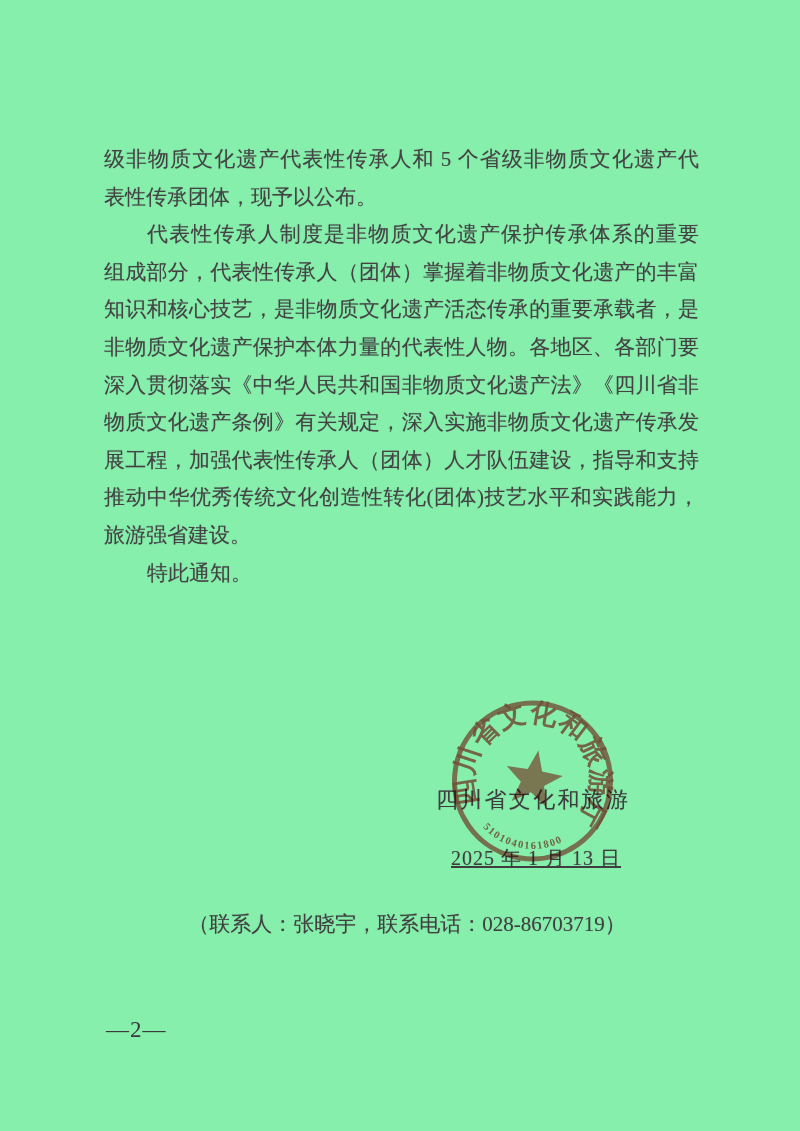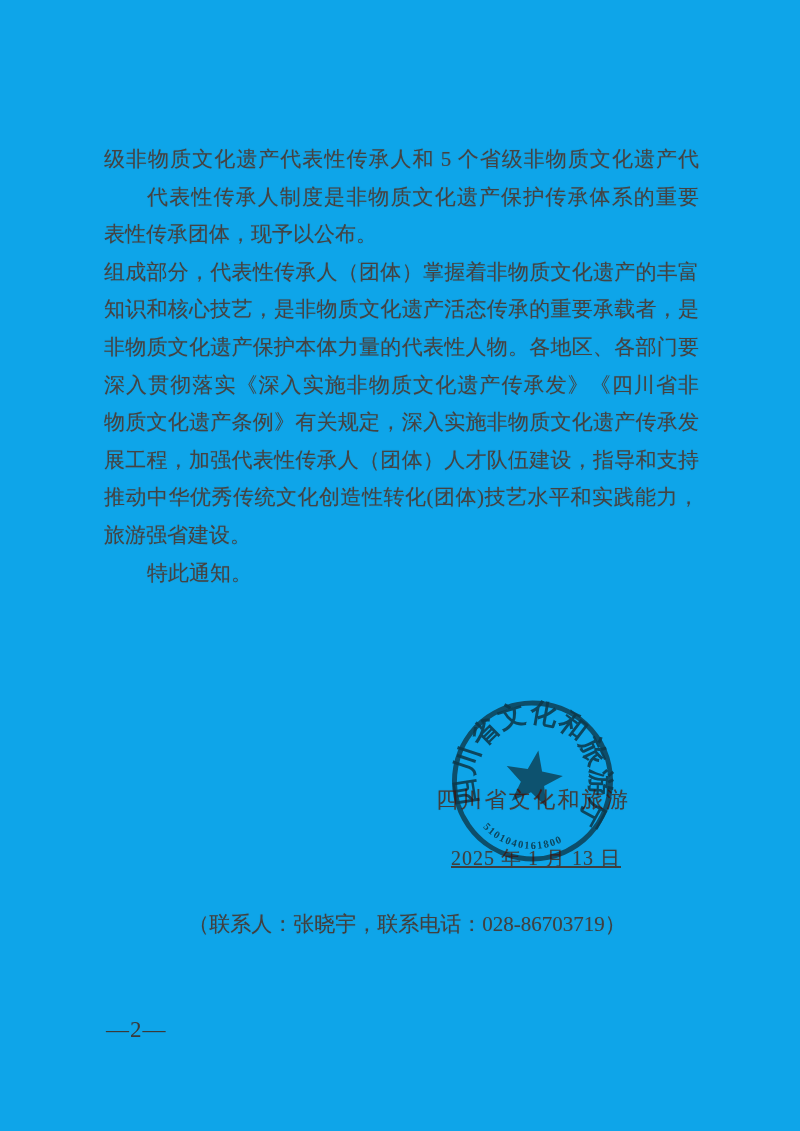--- a/index.html
+++ b/index.html
@@ -1,20 +1,20 @@
 <!DOCTYPE html>
 <html><head>
 <meta charset="utf-8">
 <style>
   html,body { margin:0; padding:0; }
   .page {
     position: relative;
     width: 800px;
     height: 1131px;
-    background: #0ea5e9;
+    background: #86efac;
     font-family: "Liberation Serif", "DejaVu Serif", serif;
     color: #434343;
     overflow: hidden;
   }
   .body-text {
     position: absolute;
     left: 104px;
     top: 141px;
     width: 595px;
     font-size: 21px;
@@ -87,26 +87,26 @@
     font-weight: bold;
   }
 </style>
 </head>
 <body>
 
 <div class="page">
 
   <main class="body-text">
     <div class="line j">级非物质文化遗产代表性传承人和 5 个省级非物质文化遗产代</div>
+    <div class="line">表性传承团体，现予以公布。</div>
     <div class="line j ind">代表性传承人制度是非物质文化遗产保护传承体系的重要</div>
-    <div class="line">表性传承团体，现予以公布。</div>
     <div class="line j">组成部分，代表性传承人（团体）掌握着非物质文化遗产的丰富</div>
     <div class="line j">知识和核心技艺，是非物质文化遗产活态传承的重要承载者，是</div>
     <div class="line j">非物质文化遗产保护本体力量的代表性人物。各地区、各部门要</div>
-    <div class="line j">深入贯彻落实《深入实施非物质文化遗产传承发》《四川省非</div>
+    <div class="line j">深入贯彻落实《中华人民共和国非物质文化遗产法》《四川省非</div>
     <div class="line j">物质文化遗产条例》有关规定，深入实施非物质文化遗产传承发</div>
     <div class="line j">展工程，加强代表性传承人（团体）人才队伍建设，指导和支持</div>
     <div class="line j">推动中华优秀传统文化创造性转化(团体)技艺水平和实践能力，</div>
     <div class="line">旅游强省建设。</div>
     <div class="line ind">特此通知。</div>
   </main>
 
   <div class="sig-org">四川省文化和旅游厅</div>
   <div class="sig-date">2025 年 1 月 13 日</div>
 

